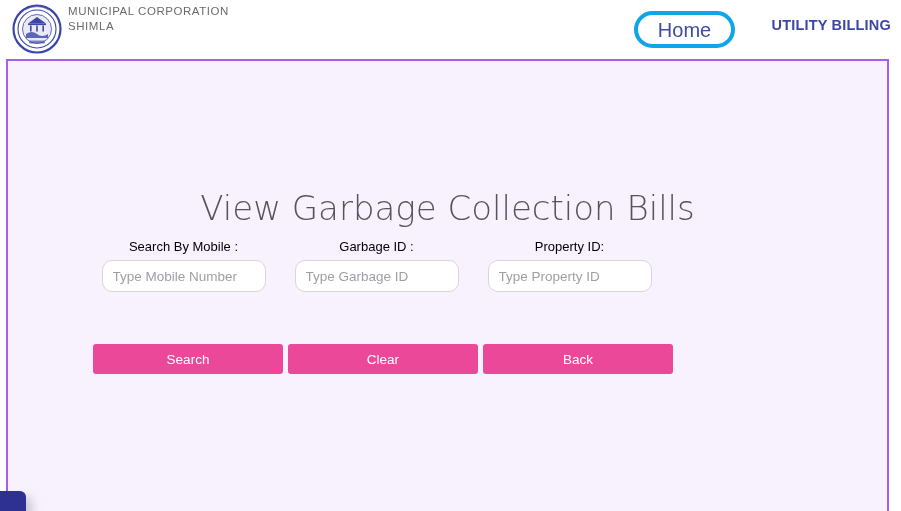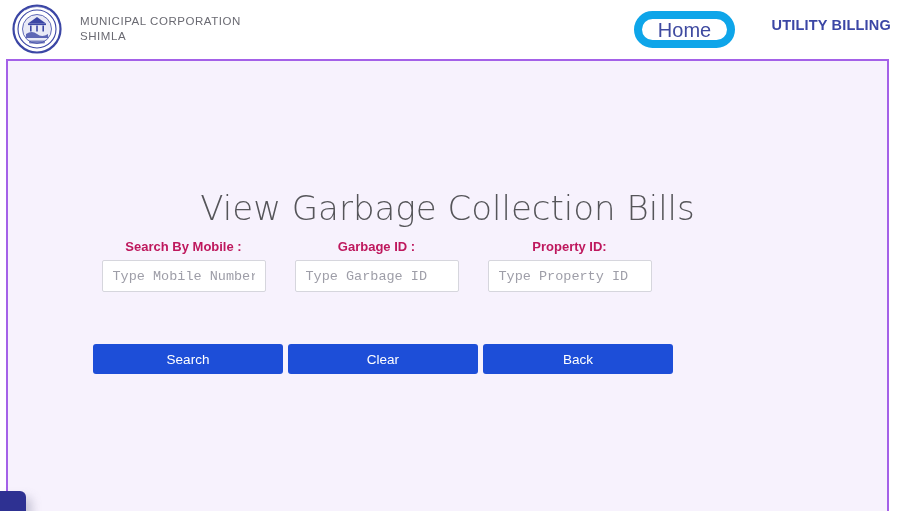--- a/index.html
+++ b/index.html
@@ -21,22 +21,22 @@
     left: 0; top: 0;
     width: 901px;
     height: 59px;
     background: #ffffff;
     box-sizing: border-box;
   }
   .header-left {
     position: absolute;
     left: 12px; top: 4px;
     display: flex;
-    align-items: center;
-    gap: 18px;
+    align-items: flex-start;
+    gap: 6px;
   }
   .logo-wrap {
     width: 50px; height: 50px;
     display: block;
   }
   .brand-lines {
     display: flex;
     flex-direction: column;
     justify-content: center;
     line-height: 1.28;
@@ -45,21 +45,21 @@
     font-size: 11.5px;
     letter-spacing: 0.55px;
     color: #6a6a72;
     font-family: "Liberation Sans", sans-serif;
   }
 
   .home-button {
     position: absolute;
     left: 634px; top: 11px;
     width: 101px; height: 37px;
-    border: 8px solid #0ea5e9;
+    border: 4px solid #0ea5e9;
     border-radius: 19px;
     background: transparent;
     color: #3f4aa0;
     font-size: 20px;
     font-family: "Liberation Sans", sans-serif;
     display: flex;
     align-items: center;
     justify-content: center;
     cursor: pointer;
     box-sizing: border-box;
@@ -116,56 +116,55 @@
   }
   .field {
     width: 193px;
     box-sizing: border-box;
     display: flex;
     flex-direction: column;
     align-items: center;
   }
   .field-label {
     font-size: 13px;
-    color: #be185d;
+    color: #000000;
     margin-bottom: 6px;
     font-family: "Liberation Sans", sans-serif;
     white-space: nowrap;
-    font-weight: bold;
   }
   .field-input {
     width: 164px;
     height: 32px;
     box-sizing: border-box;
     border: 1px solid #d6d6dd;
     background: #ffffff;
-    border-radius: 2px;
+    border-radius: 10px;
     padding: 0 10px;
     font-size: 13.5px;
     color: #3b3b40;
-    font-family: Liberation Mono, monospace;
+    font-family: Liberation Sans, sans-serif;
     outline: none;
   }
   .field-input::placeholder {
     color: #9e9ea8;
     font-size: 13.5px;
   }
 
   
   .button-row {
     position: absolute;
     left: 85px;
     top: 283px;
     display: flex;
     gap: 5px;
   }
   .action-button {
     width: 190px;
     height: 30px;
-    background: #1d4ed8;
+    background: #ec4899;
     border: none;
     border-radius: 3px;
     color: #ffffff;
     font-size: 13.5px;
     font-family: "Liberation Sans", sans-serif;
     cursor: pointer;
     display: flex;
     align-items: center;
     justify-content: center;
     padding: 0;

